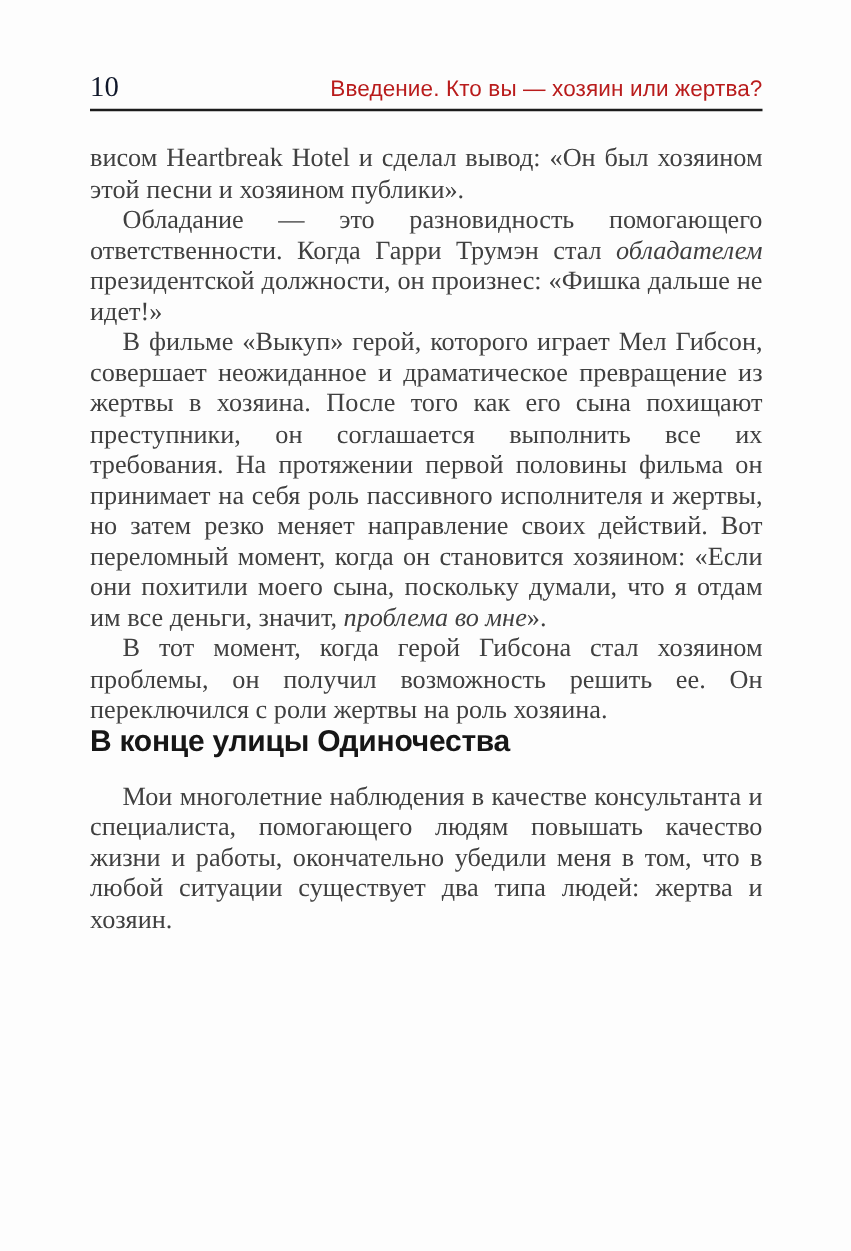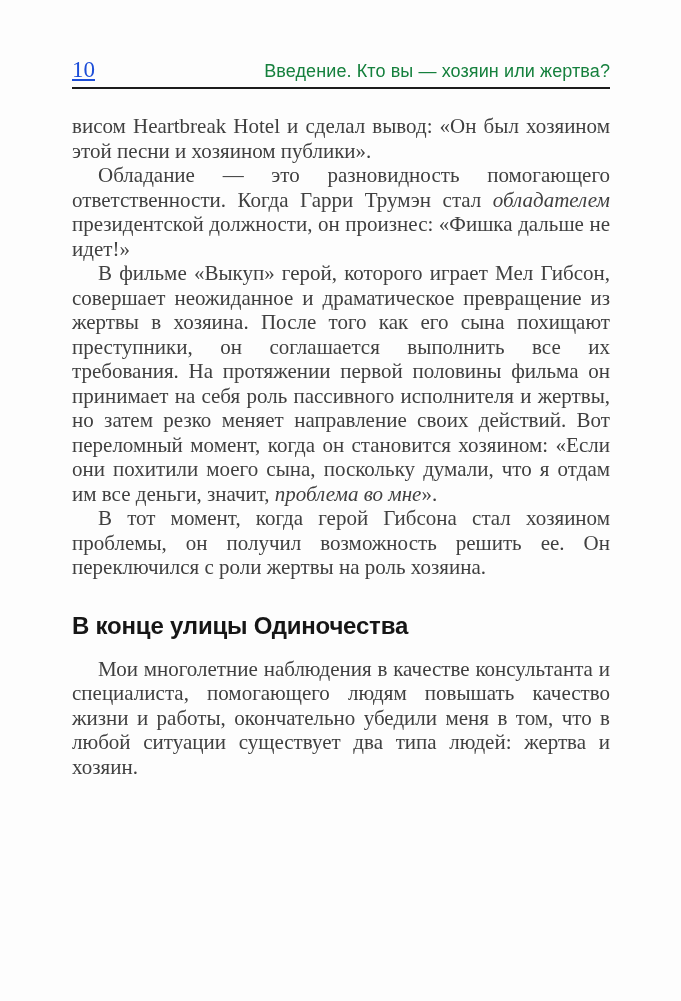--- a/index.html
+++ b/index.html
@@ -20,28 +20,27 @@
   .page-header {
     display: flex;
     justify-content: space-between;
     align-items: baseline;
     padding-bottom: 5px;
   }
   .page-number {
     font-family: "Liberation Serif", "DejaVu Serif", serif;
     font-size: 23px;
     line-height: 24px;
-    color: #1d4ed8;
-    text-decoration: underline;
+    color: #0f172a;
   }
   .running-head {
     font-family: "Liberation Sans", "DejaVu Sans", sans-serif;
     font-size: 18px;
     line-height: 22px;
-    color: #15803d;
+    color: #b91c1c;
     letter-spacing: 0.1px;
   }
   .header-rule {
     height: 2px;
     background: #1c1c1c;
     width: 100%;
   }
   .page-body {
     margin-top: 25px;
   }
@@ -56,21 +55,20 @@
   .page-body p.indent { text-indent: 26px; }
   .page-body p.continued { text-align-last: justify; }
   .page-body p em { font-style: italic; }
   .section-heading {
     font-family: "Liberation Sans", "DejaVu Sans", sans-serif;
     font-weight: bold;
     font-size: 24px;
     line-height: 27px;
     letter-spacing: -0.2px;
     color: #161616;
-    margin-top: 32px;
     margin-bottom: 18px;
   }
 </style>
 </head>
 <body>
 
 <div class="page">
   <header class="page-header">
     <span class="page-number">10</span>
     <span class="running-head">Введение. Кто вы — хозяин или жертва?</span>

